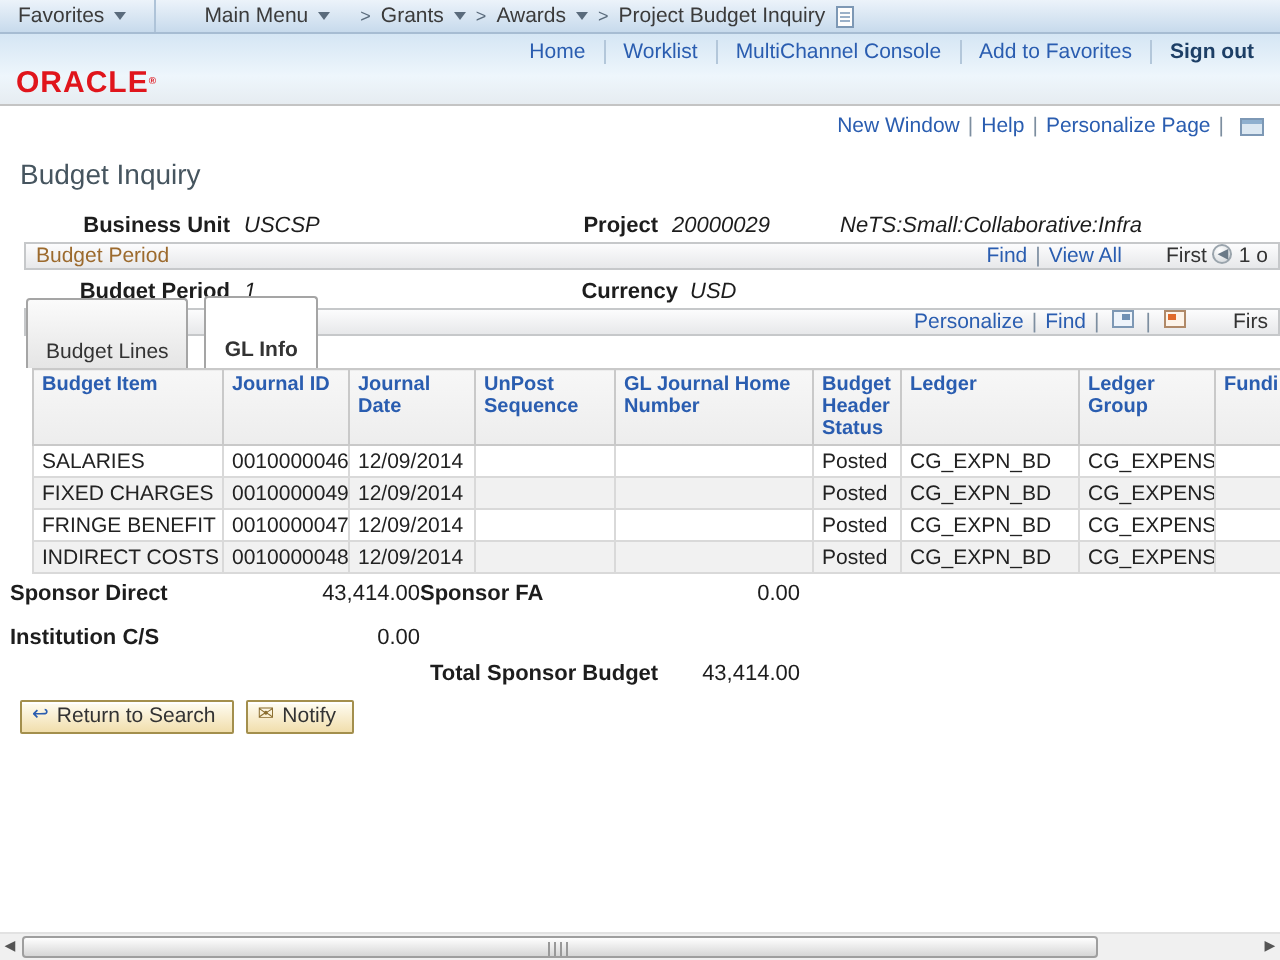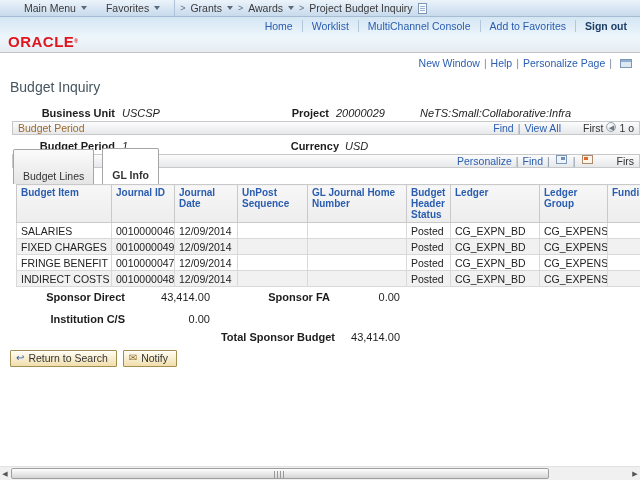--- a/index.html
+++ b/index.html
@@ -79,21 +79,21 @@
   table.grid{border-collapse:collapse;table-layout:fixed;width:687px;border:1px solid #b7b7b7;}
   table.grid th{background:linear-gradient(#f7f7f7,#ededed);color:#2a5db0;font-weight:bold;font-size:10px;
     text-align:left;vertical-align:top;padding:2px 4px;border:1px solid #c9c9c9;cursor:pointer;}
   table.grid td{font-size:10.5px;color:#222;padding:1px 4px;height:16px;border:1px solid #d9d9d9;
     border-top:none;white-space:nowrap;overflow:hidden;}
   table.grid tbody tr:nth-child(even){background:#f1f1f1;}
   .c0{width:95px;} .c1{width:63px;} .c2{width:63px;} .c3{width:70px;} .c4{width:99px;}
   .c5{width:44px;} .c6{width:89px;} .c7{width:68px;} .c8{width:96px;}
 
   
-  .tlabel{position:absolute;font-weight:bold;color:#1d1d1d;text-align:right;width:120px;white-space:nowrap;}
+  .tlabel{position:absolute;font-weight:bold;color:#1d1d1d;text-align:left;width:120px;white-space:nowrap;}
   .tvalue{position:absolute;color:#1d1d1d;text-align:right;width:90px;white-space:nowrap;}
 
   
   .footer-btns{position:absolute;left:10px;top:350px;display:flex;gap:6px;}
   .ps-btn{display:inline-flex;align-items:center;gap:4px;border:1px solid #a38f4d;
     background:linear-gradient(#fffdf3,#f1deac);box-shadow:inset 0 1px 0 #fff;
     padding:1px 8px 2px 5px;font-size:10.5px;color:#333;border-radius:1px;cursor:pointer;
     font-family:"Liberation Sans",sans-serif;}
   .btn-ico{font-size:10px;line-height:10px;}
   .btn-ico.return{color:#2a5db0;}
@@ -109,26 +109,26 @@
     background:linear-gradient(#fefefe,#d6d6d6);border:1px solid #9e9e9e;border-radius:2px;}
   .hs-grip{position:absolute;left:50%;top:2px;width:11px;height:7px;margin-left:-6px;
     background:repeating-linear-gradient(90deg,#999 0 1px,transparent 1px 3px);}
 </style>
 </head>
 <body>
 
 <div id="screen">
 
   <div class="crumb-bar">
+    <span class="crumb-menu fav">
+      <span>Favorites</span>
+      <span class="caret"></span>
+    </span>
     <span class="crumb-menu mm">
       <span>Main Menu</span>
-      <span class="caret"></span>
-    </span>
-    <span class="crumb-menu fav">
-      <span>Favorites</span>
       <span class="caret"></span>
     </span>
     <span class="crumb-sep">&gt;</span>
     <span class="crumb-link">
       <span>Grants</span>
       <span class="caret"></span>
     </span>
     <span class="crumb-sep">&gt;</span>
     <span class="crumb-link">
       <span>Awards</span>

